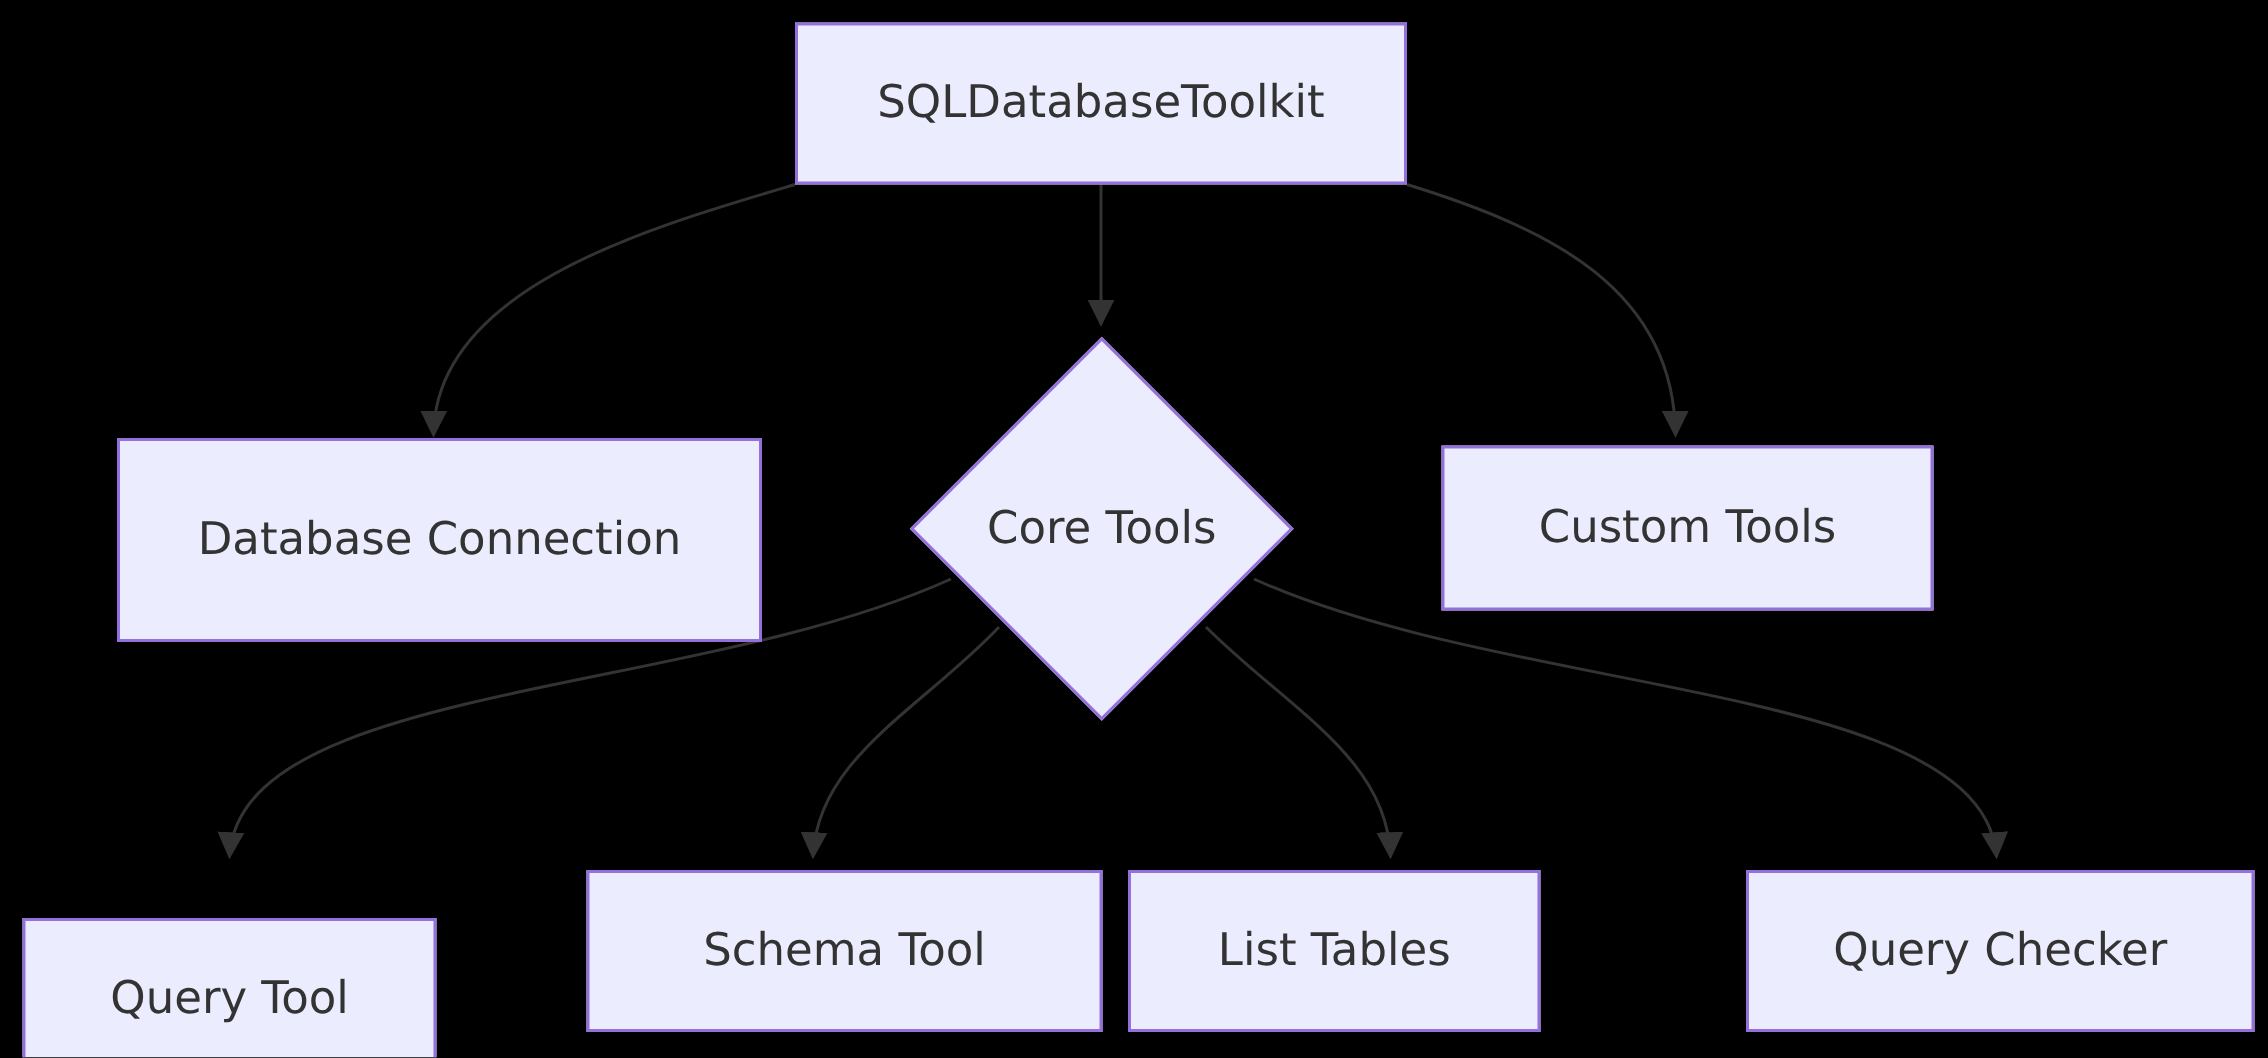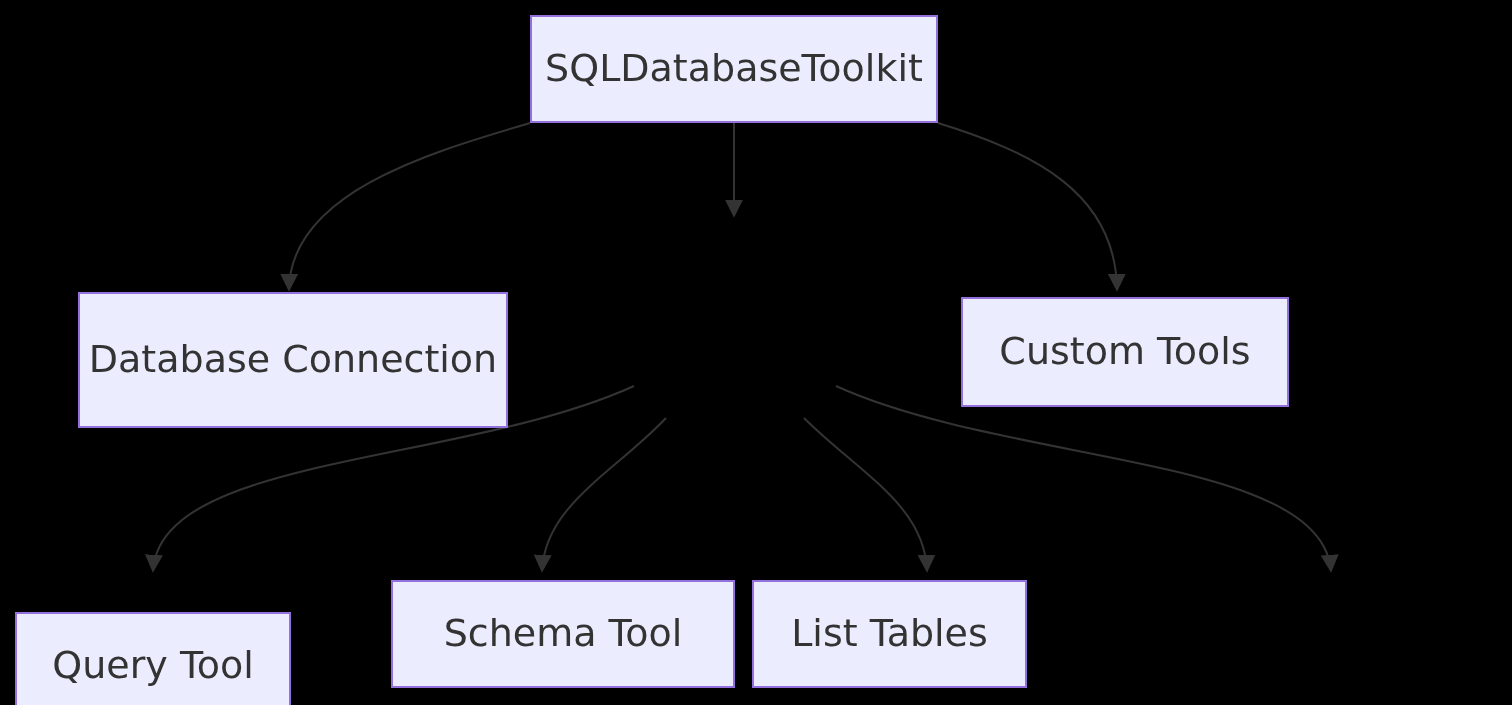--- a/index.html
+++ b/index.html
@@ -44,21 +44,21 @@
     box-sizing: border-box;
   }
   .node.rect {
     background: var(--node-fill);
     border: 2px solid var(--node-border);
   }
   .node .label {
     position: relative;
     z-index: 3;
     color: var(--text-color);
-    font-size: 38px;
+    font-size: 30px;
     line-height: 1.2;
     white-space: nowrap;
     text-align: center;
   }
   .node.diamond {
     background: transparent;
     border: none;
   }
   .diamond-shape {
     position: absolute;
@@ -95,31 +95,38 @@
   </svg>
 
   <div class="node rect" style="left:530px; top:15px; width:408px; height:108px;">
     <span class="label">SQLDatabaseToolkit</span>
   </div>
 
   <div class="node rect" style="left:78px; top:292px; width:430px; height:136px;">
     <span class="label">Database Connection</span>
   </div>
 
+  <div class="node diamond" style="left:644px; top:262px; width:181px; height:181px;">
+    <div class="diamond-shape"></div>
+    <span class="label">Core Tools</span>
+  </div>
 
   <div class="node rect" style="left:961px; top:297px; width:328px; height:110px;">
     <span class="label">Custom Tools</span>
   </div>
 
   <div class="node rect" style="left:15px; top:612px; width:276px; height:108px;">
     <span class="label">Query Tool</span>
   </div>
 
   <div class="node rect" style="left:391px; top:580px; width:344px; height:108px;">
     <span class="label">Schema Tool</span>
   </div>
 
   <div class="node rect" style="left:752px; top:580px; width:275px; height:108px;">
     <span class="label">List Tables</span>
   </div>
 
+  <div class="node rect" style="left:1164px; top:580px; width:339px; height:108px;">
+    <span class="label">Query Checker</span>
+  </div>
 
 </div>
 
 </body></html>

